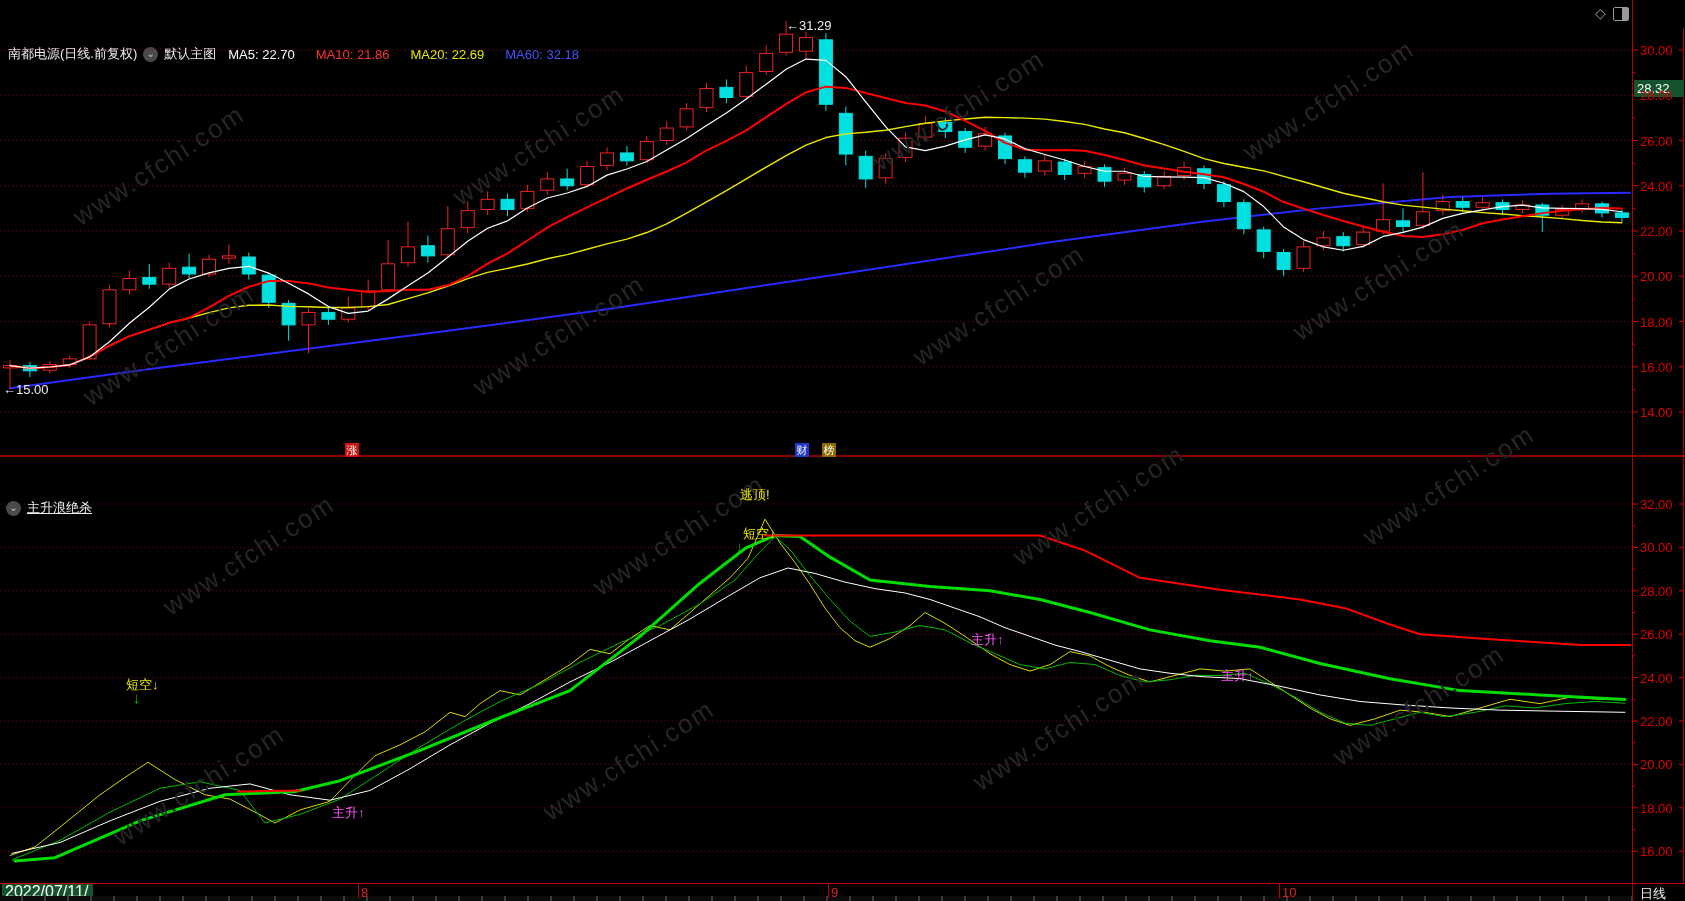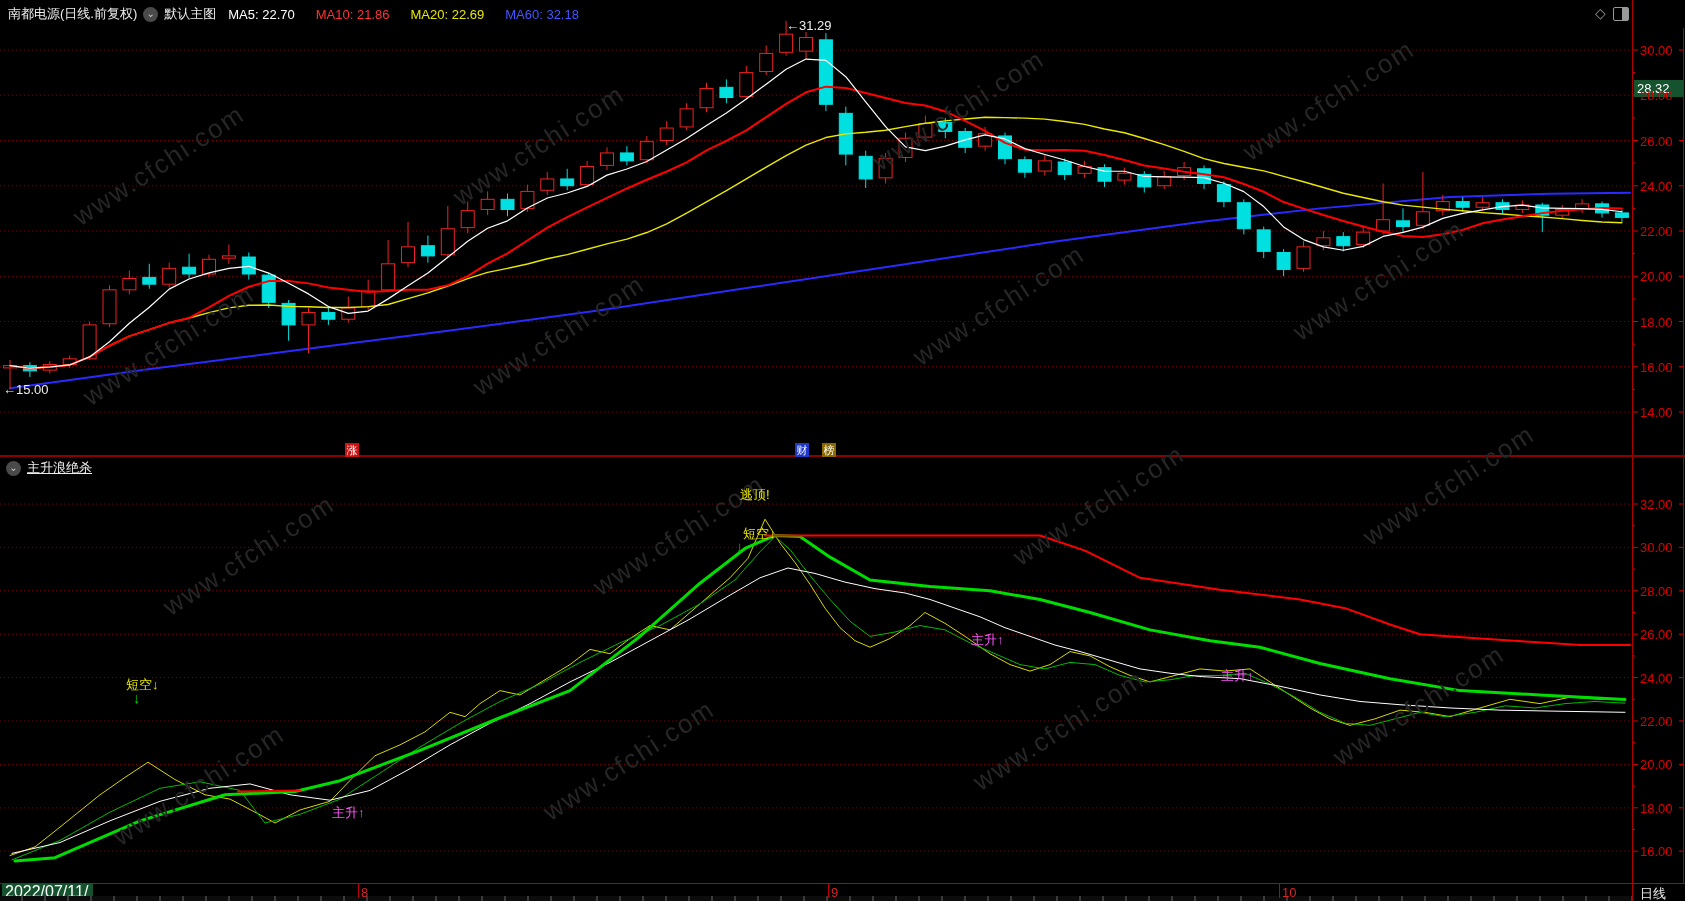--- a/index.html
+++ b/index.html
@@ -1,19 +1,19 @@
 <!DOCTYPE html>
 <html><head>
 <meta charset="utf-8">
 <style>
   html,body{margin:0;padding:0;background:#000;}
   #stage{position:relative;width:1685px;height:901px;background:#000;overflow:hidden;
          font-family:"Liberation Sans","DejaVu Sans",sans-serif;}
   .abs{position:absolute;}
-  .hdr{display:flex;align-items:center;gap:6px;color:#ddd;font-size:13px;white-space:nowrap;}
+  .hdr{display:flex;align-items:center;gap:6px;color:#ddd;font-size:13px;white-space:nowrap;margin-top:40px;}
   .circle-ic{display:inline-flex;align-items:center;justify-content:center;width:15px;height:15px;
              border-radius:50%;background:#4a4a4a;color:#ccc;font-size:10px;line-height:1;}
   .axis-label{position:absolute;width:46px;text-align:left;color:#dd0000;font-size:13px;}
   .badge{position:absolute;color:#fff;font-size:11px;line-height:14px;width:14px;height:14px;
          text-align:center;}
   .ann{position:absolute;font-size:13px;white-space:nowrap;}
   .wm{position:absolute;color:#262626;font-size:26px;letter-spacing:2px;transform:rotate(-33deg);
       white-space:nowrap;pointer-events:none;}
   .redline{position:absolute;background:#b00000;}
   .price-badge{position:absolute;background:#14532d;color:#fff;font-size:13px;line-height:17px;

